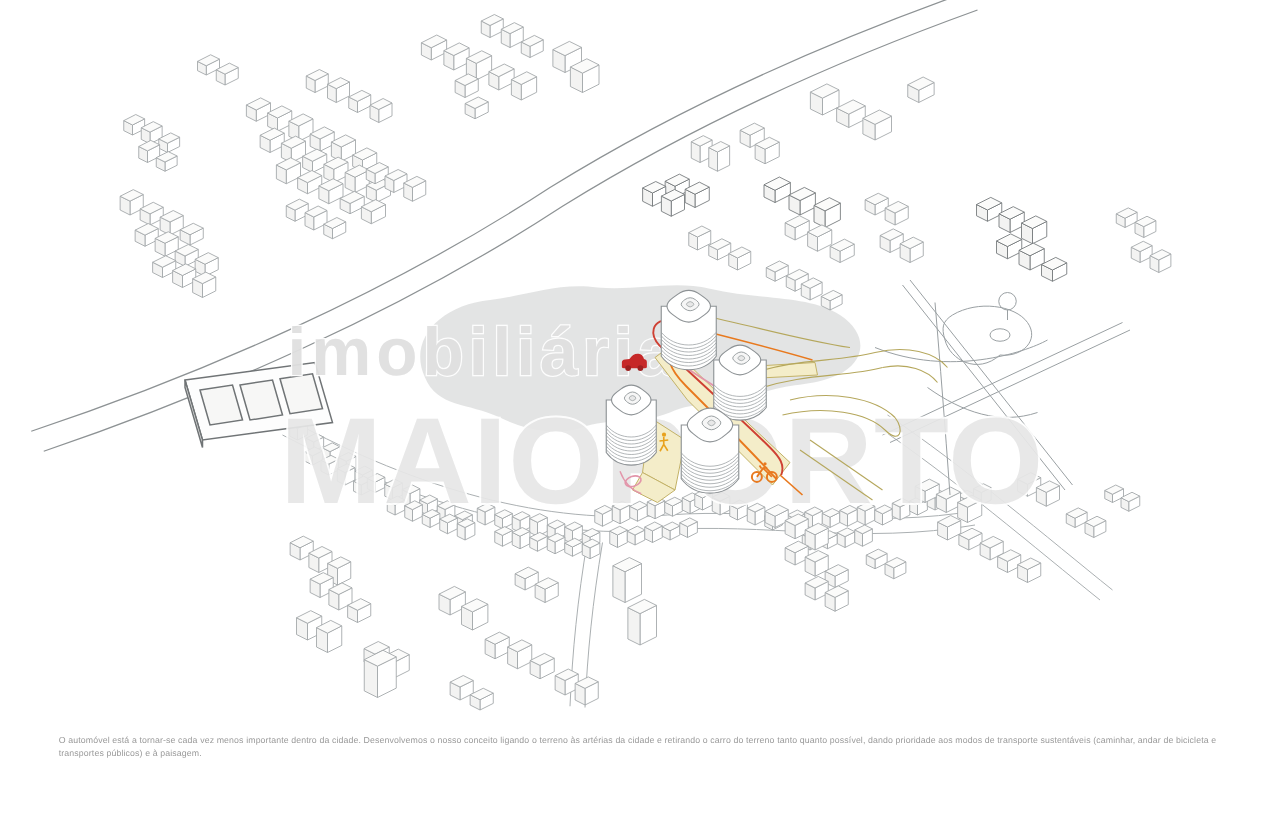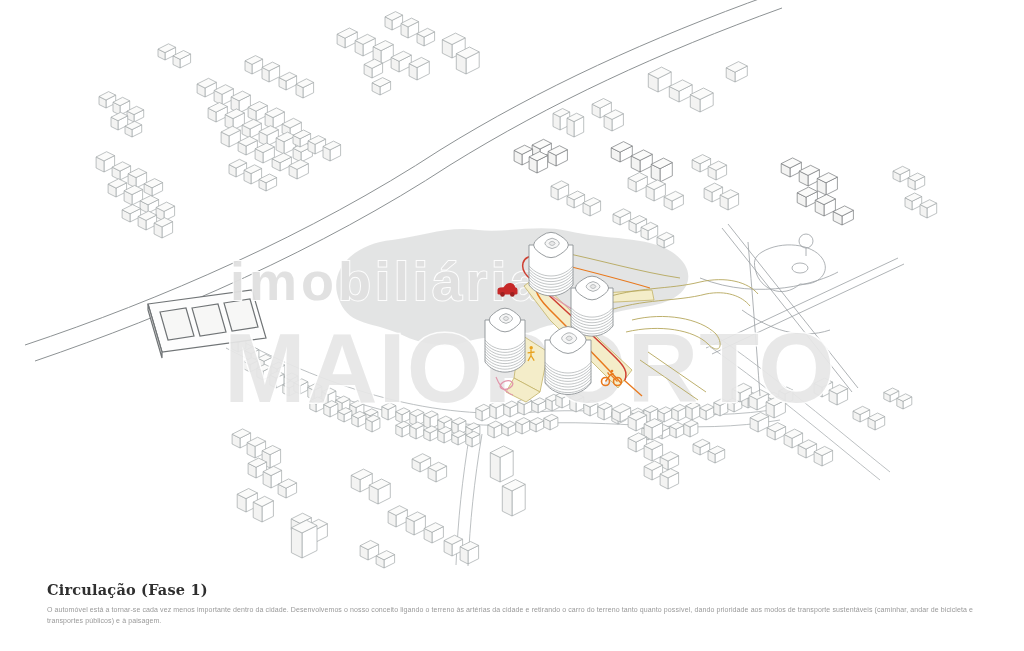--- a/index.html
+++ b/index.html
@@ -1255,16 +1255,15 @@
       <g stroke="#e8791e" fill="none">
         <circle cx="605.5" cy="381.5" r="4" stroke-width="1.6"></circle>
         <circle cx="617.5" cy="381.5" r="4" stroke-width="1.6"></circle>
         <path stroke-width="1.4" d="M605.5,381.5 L610.5,374.5 L617.5,381.5 M610.5,374.5 L613.8,374 M609.2,374.8 L607.6,372.4"></path>
         <circle cx="612" cy="371" r="1.3" fill="#e8791e" stroke="none"></circle>
       </g>
     </g>
   </svg>
 
   <div class="caption">
-    <h1>Circulação (Fase 1)</h1>
     <p>O automóvel está a tornar-se cada vez menos importante dentro da cidade. Desenvolvemos o nosso conceito ligando o terreno às artérias da cidade e retirando o carro do terreno tanto quanto possível, dando prioridade aos modos de transporte sustentáveis (caminhar, andar de bicicleta e transportes públicos) e à paisagem.</p>
   </div>
 </div>
 
 </body></html>

